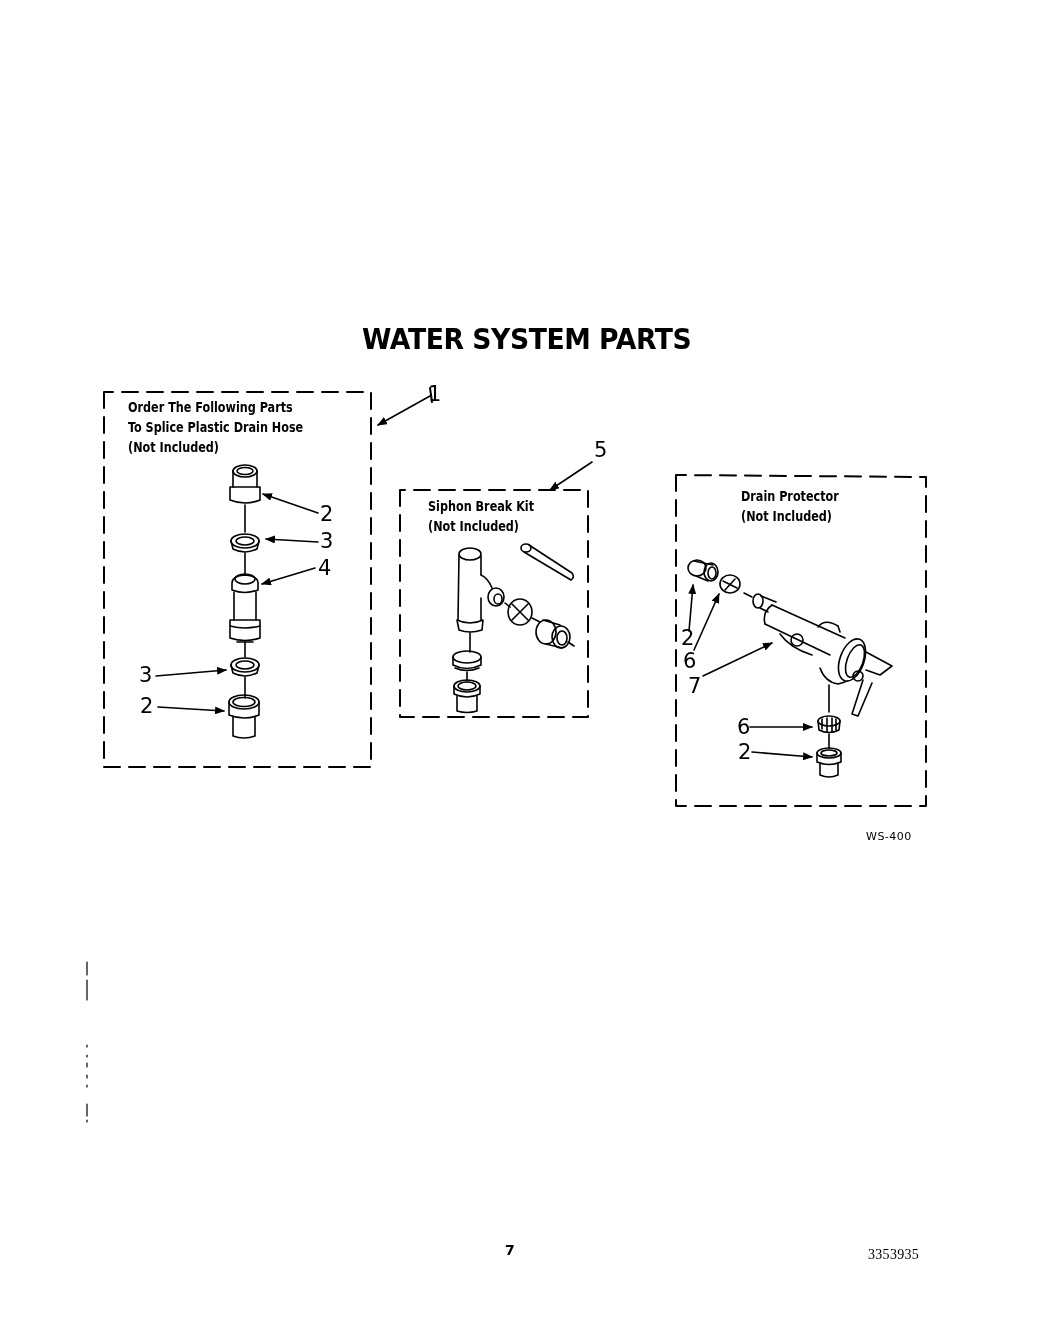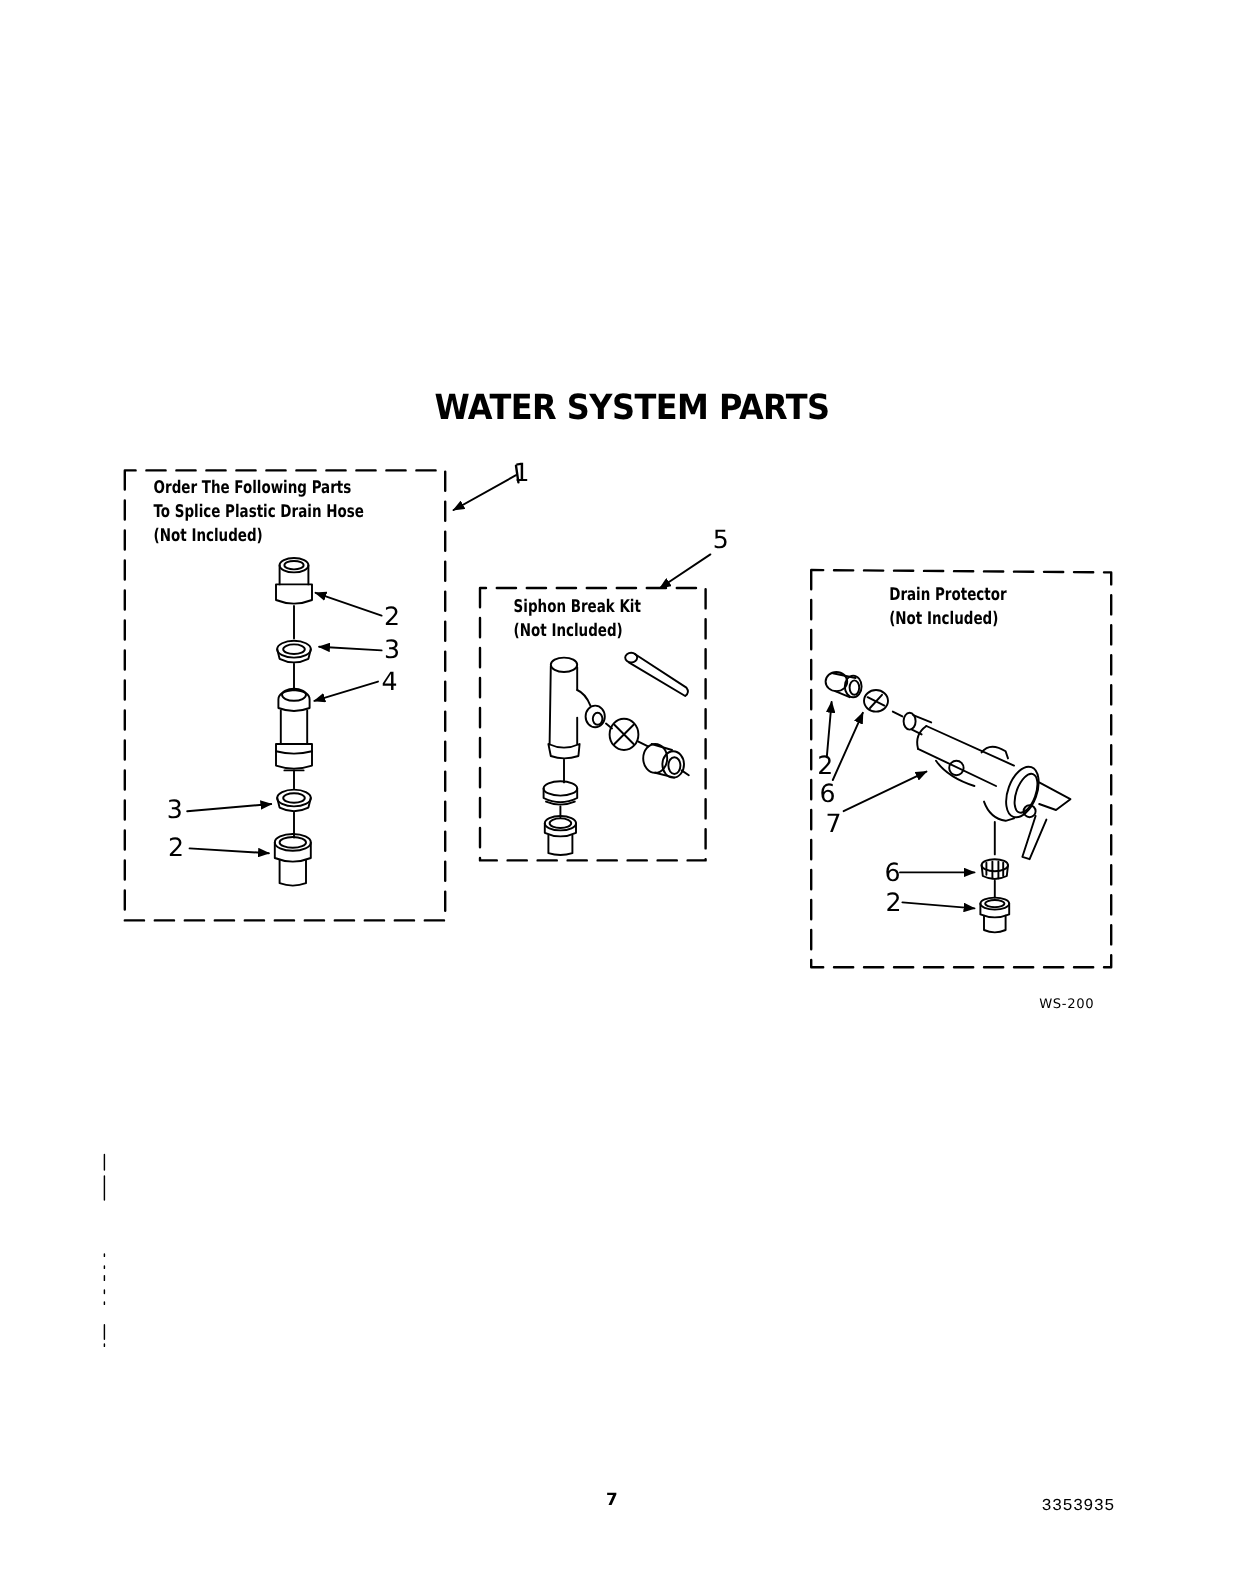--- a/index.html
+++ b/index.html
@@ -6,21 +6,21 @@
   body { width: 1049px; height: 1318px; position: relative; overflow: hidden;
          font-family: "Liberation Sans", sans-serif; color: #000; }
   .abs { position: absolute; }
   .title { left: 362px; top: 322px; font-size: 29px; font-weight: bold;
            letter-spacing: -0.5px; font-family: "DejaVu Sans", sans-serif; transform: scaleX(0.92); transform-origin: left top; }
   .box-label { font-family: "DejaVu Sans Condensed","DejaVu Sans", sans-serif; font-weight: bold;
                font-size: 14.5px; line-height: 20px; transform: scaleX(0.86); transform-origin: left top; white-space: nowrap; }
   .callout { font-family: "DejaVu Sans", sans-serif; font-size: 21px; line-height: 21px; font-weight: normal; }
   .fig-code { left: 866px; top: 830px; font-size: 11px; letter-spacing: 0.5px; font-family: "DejaVu Sans", sans-serif; }
   .page-num { left: 505px; top: 1242px; font-size: 14px; font-weight: bold; font-family: "DejaVu Sans", sans-serif; }
-  .doc-num { left: 868px; top: 1247px; font-size: 14px; font-family: Liberation Mono, monospace; letter-spacing: 0.3px; }
+  .doc-num { left: 868px; top: 1247px; font-size: 14px; font-family: Liberation Serif, serif; letter-spacing: 0.3px; }
   svg.diagram { position: absolute; left: 0; top: 0; }
 </style>
 </head>
 <body>
 
 <div class="abs title">WATER SYSTEM PARTS</div>
 
 <svg class="diagram" width="1049" height="1318" viewBox="0 0 1049 1318" fill="none" stroke="#000" stroke-width="1.6" stroke-linecap="round" stroke-linejoin="round">
   <defs>
     <marker id="ah" markerWidth="10" markerHeight="8" refX="9" refY="4" orient="auto" markerUnits="userSpaceOnUse">
@@ -213,15 +213,15 @@
   <div>Drain Protector</div>
   <div>(Not Included)</div>
 </div>
 
 <div class="abs callout" style="left:681px; top:628px;">2</div>
 <div class="abs callout" style="left:683px; top:651px;">6</div>
 <div class="abs callout" style="left:688px; top:676px;">7</div>
 <div class="abs callout" style="left:737px; top:717px;">6</div>
 <div class="abs callout" style="left:738px; top:742px;">2</div>
 
-<div class="abs fig-code">WS-200</div>
+<div class="abs fig-code">WS-400</div>
 <div class="abs page-num">7</div>
 <div class="abs doc-num">3353935</div>
 
 </body></html>

